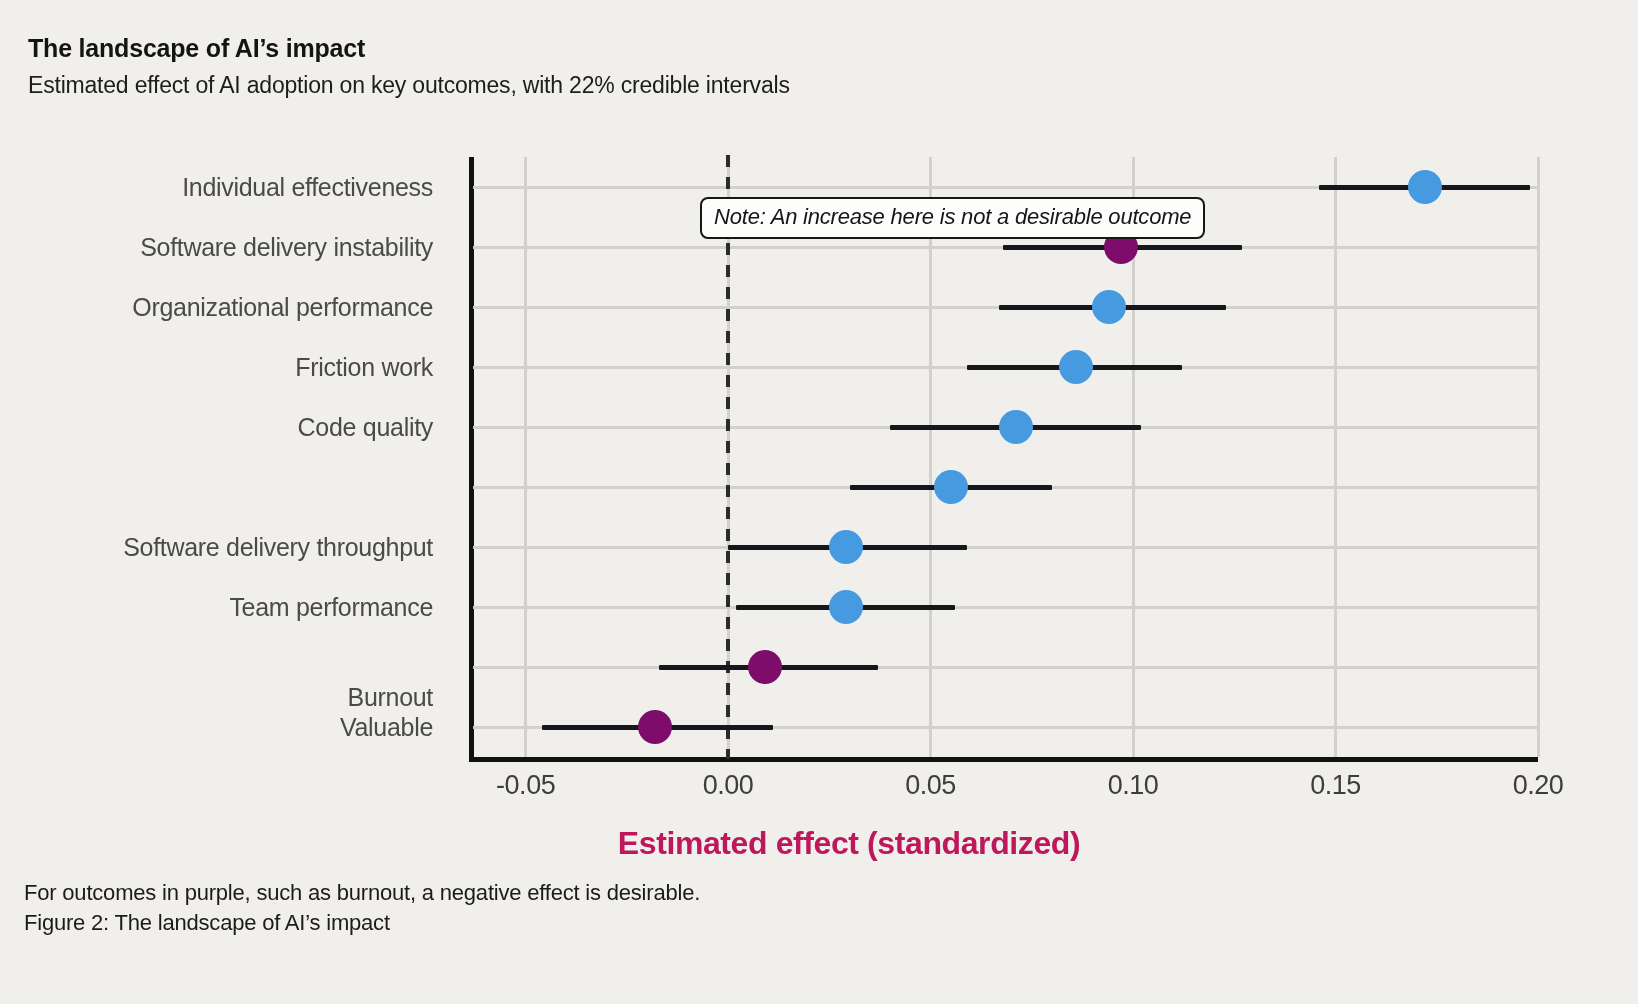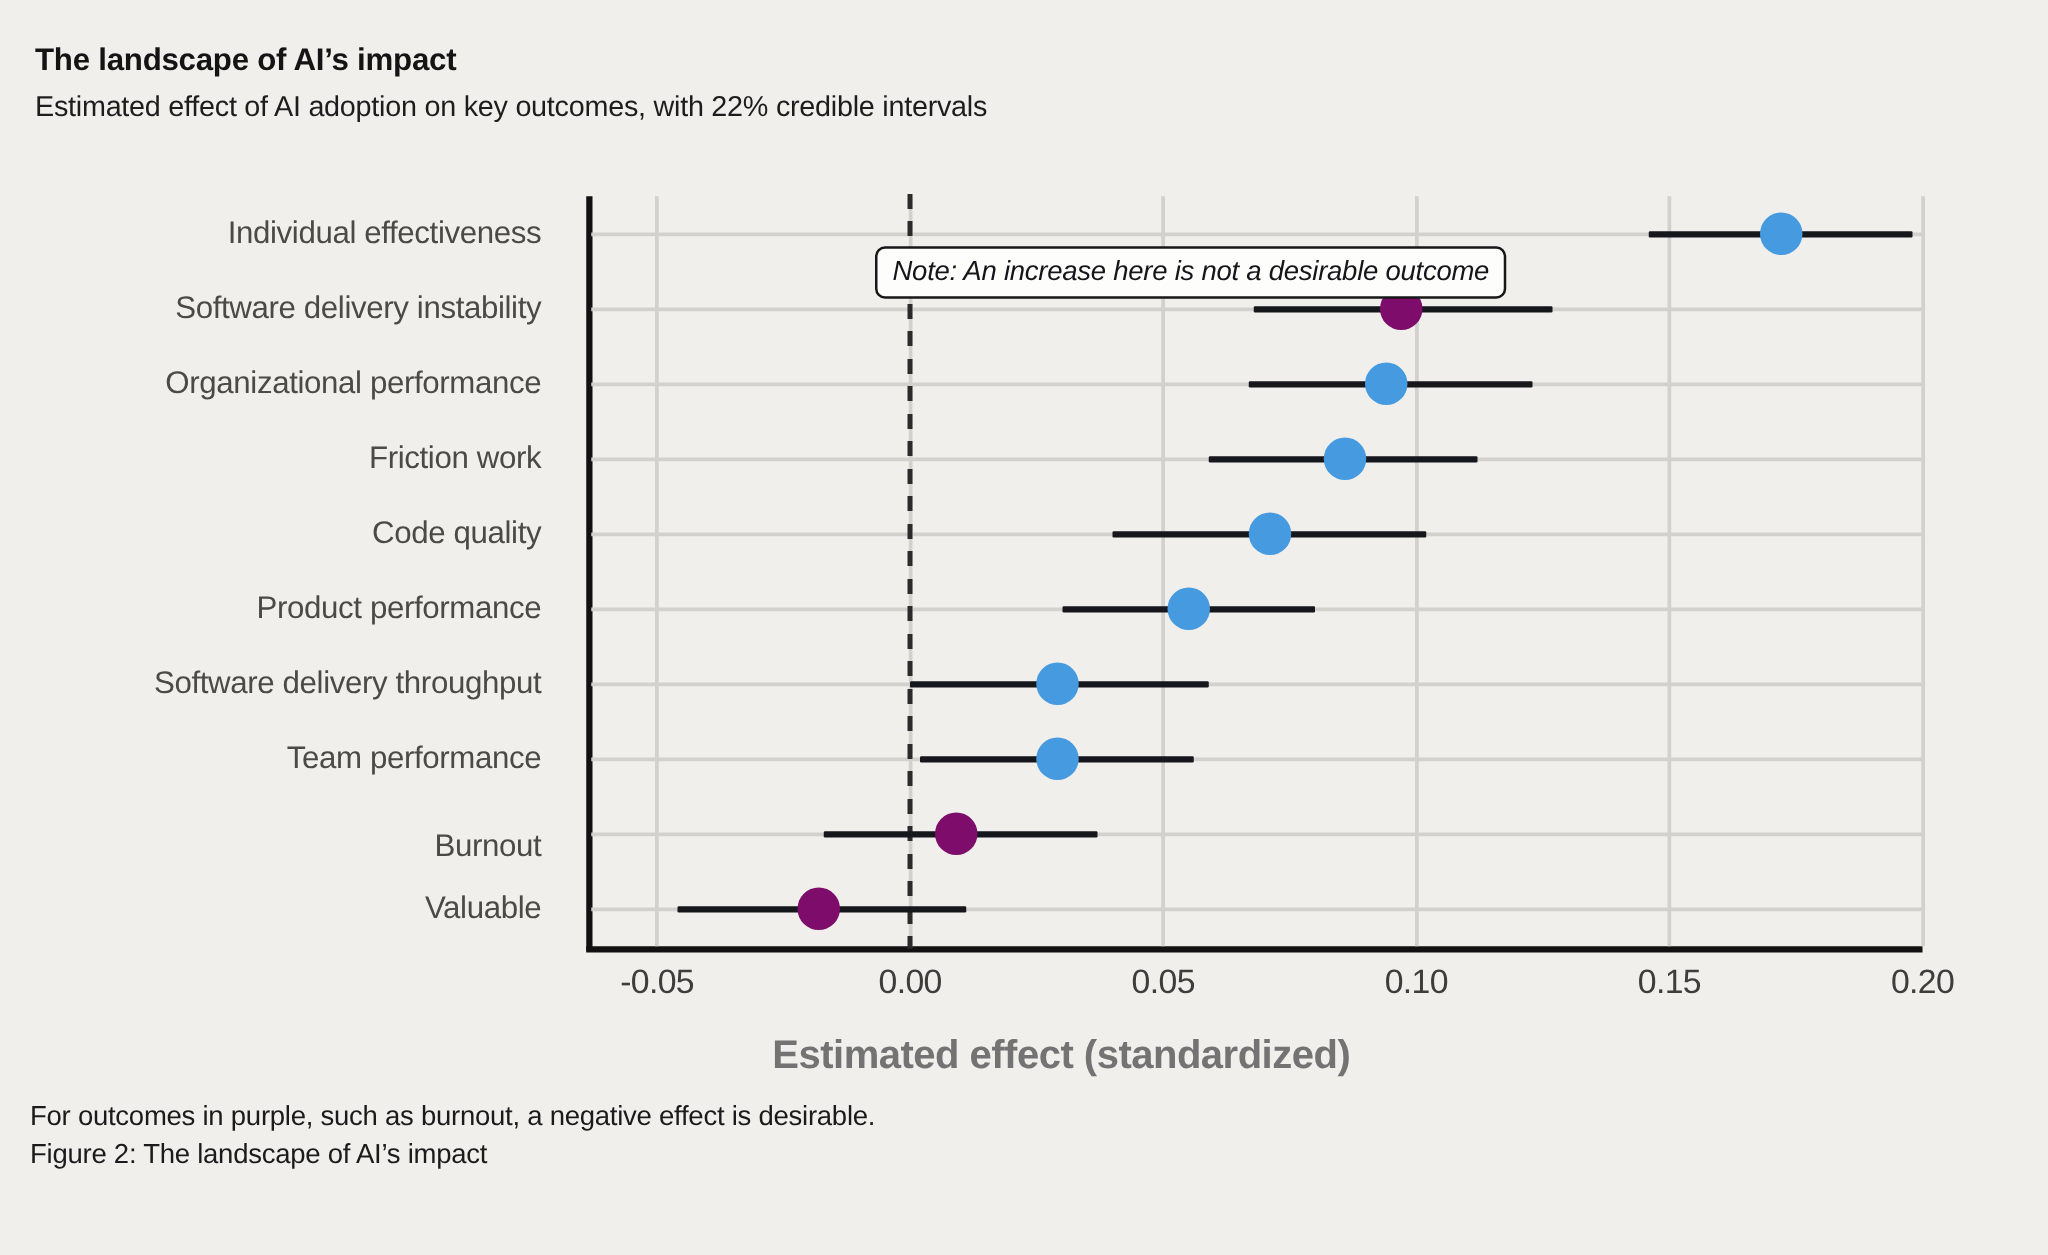--- a/index.html
+++ b/index.html
@@ -61,21 +61,21 @@
   .xlabels{position:absolute;left:0;top:770px;width:1638px;height:40px;}
   .xlabel{
     position:absolute;top:0;
     font-size:27px;color:#3d3d3b;
     transform:translateX(-50%);
     letter-spacing:-0.5px;
   }
   .xaxis-title{
     position:absolute;left:0;right:0;top:825px;
     text-align:center;
-    font-size:32px;font-weight:bold;color:#737373;
+    font-size:32px;font-weight:bold;color:#be185d;
     letter-spacing:-0.4px;
   }
   .xaxis-title span{display:inline-block;margin-left:60px;}
 
   
   .annotation{
     position:absolute;
     left:700px;top:197px;
     padding:5px 12px 7px 12px;
     background:#fdfdfc;
@@ -102,24 +102,23 @@
 
   <div class="title">The landscape of AI’s impact</div>
   <div class="subtitle">Estimated effect of AI adoption on key outcomes, with 22% credible intervals</div>
 
   <div class="ylabels">
       <div class="ylabel" style="top: 30px;">Individual effectiveness</div>
       <div class="ylabel" style="top: 90px;">Software delivery instability</div>
       <div class="ylabel" style="top: 150px;">Organizational performance</div>
       <div class="ylabel" style="top: 210px;">Friction work</div>
       <div class="ylabel" style="top: 270px;">Code quality</div>
-      <div class="ylabel" style="top: 330px;">Product performance</div>
       <div class="ylabel" style="top: 390px;">Software delivery throughput</div>
       <div class="ylabel" style="top: 450px;">Team performance</div>
-      <div class="ylabel" style="top: 520px; text-align: right;">Burnout</div>
+      <div class="ylabel" style="top: 540px; text-align: right;">Burnout</div>
       <div class="ylabel" style="top: 570px;">Valuable</div>
     </div>
 
   <div id="plot">
     <div class="spine-left"></div>
     <div class="spine-bottom"></div>
   <div class="vgrid" style="left: 51.1426px; background: rgb(210, 209, 205);"></div>
       <div class="vgrid" style="left: 253.614px; background: rgb(210, 209, 205);"></div>
       <div class="vgrid" style="left: 456.086px; background: rgb(210, 209, 205);"></div>
       <div class="vgrid" style="left: 658.557px; background: rgb(210, 209, 205);"></div>

